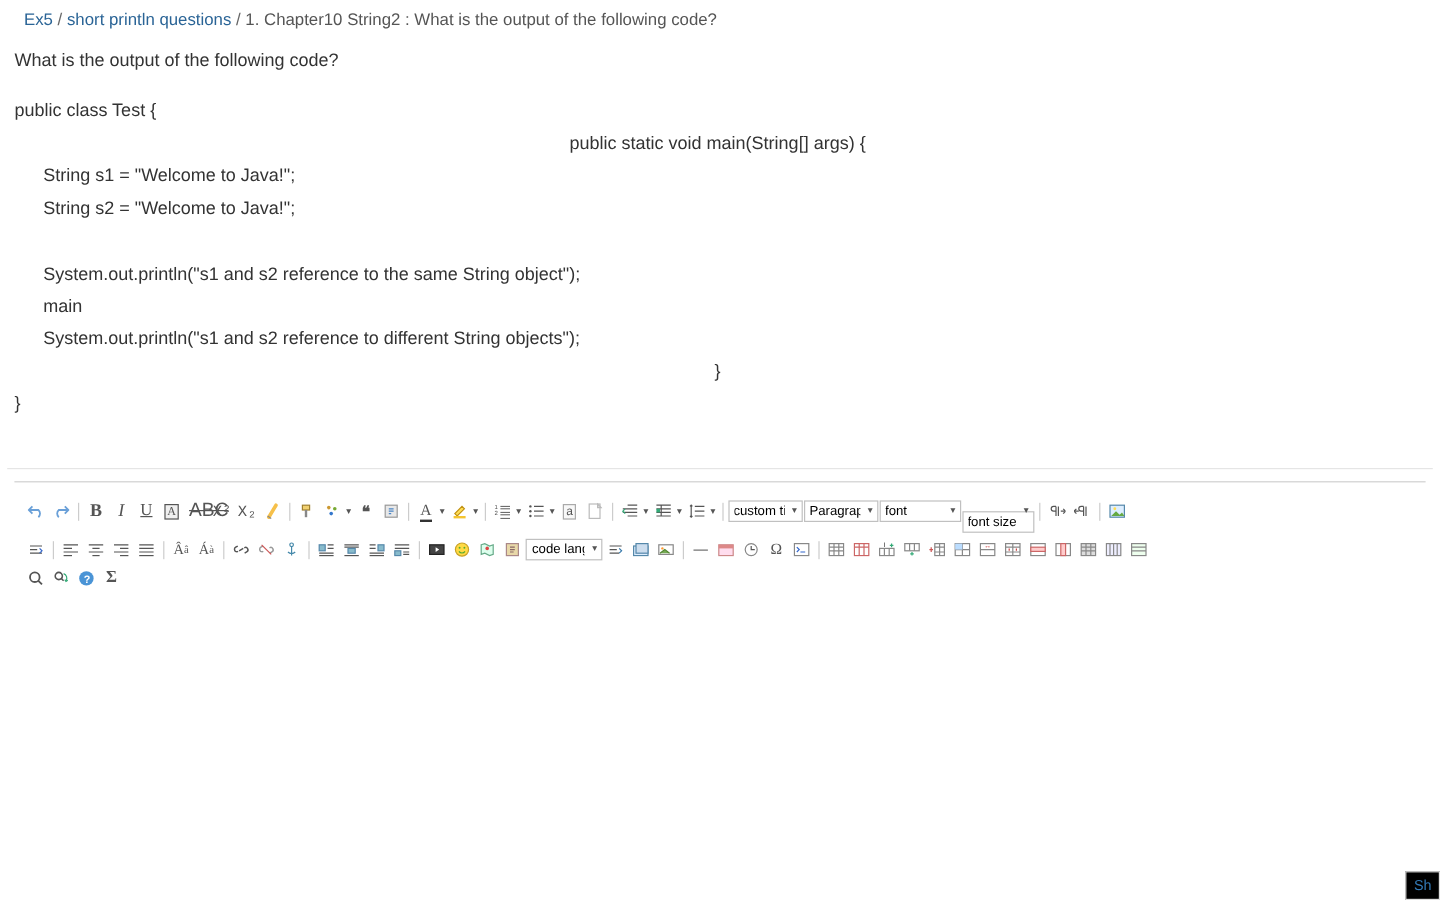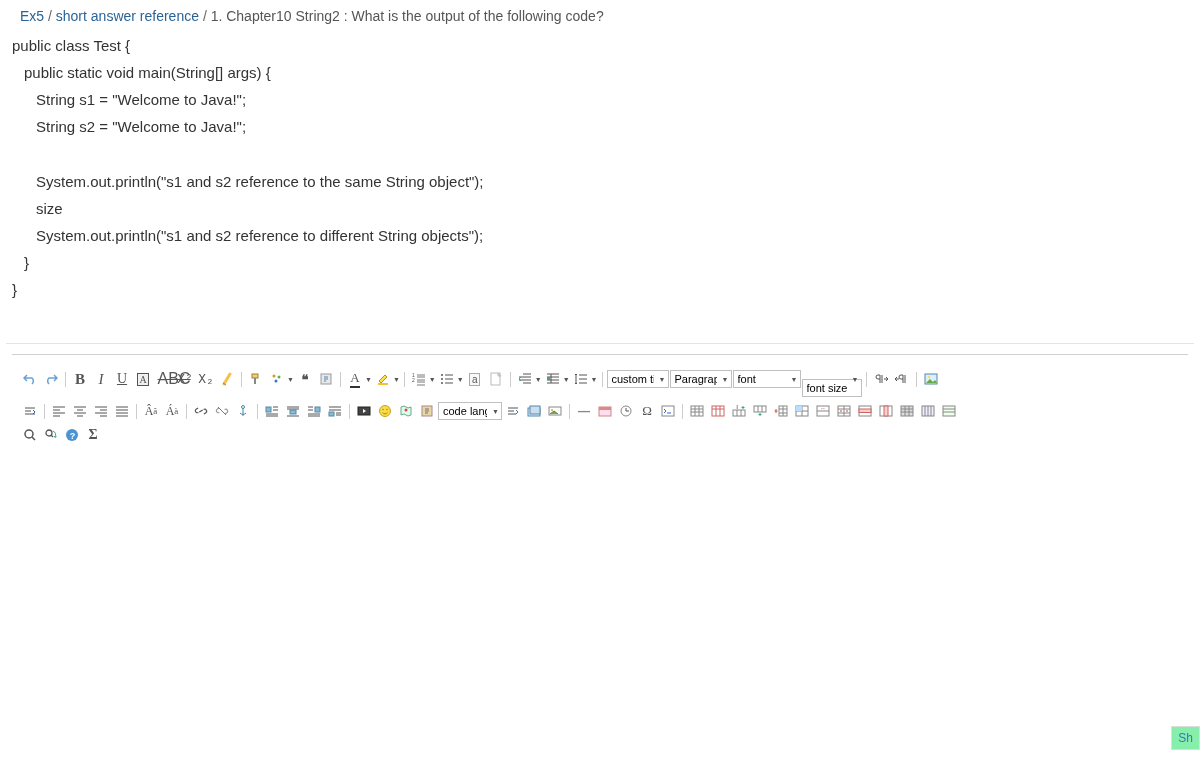--- a/index.html
+++ b/index.html
@@ -4,65 +4,66 @@
 <style>
   * { box-sizing: border-box; margin: 0; padding: 0; }
   body { font-family: "Segoe UI", "Helvetica Neue", Arial, sans-serif; font-size: 14px; color: #333; background: #fff; }
   .container { width: 1200px; }
   .breadcrumb { padding: 8px 20px; font-size: 14px; color: #666; }
   .breadcrumb a { color: #2a6496; text-decoration: none; text-align: center; }
   .breadcrumb .current { color: #555; text-align: right; }
   .question { padding: 10px 12px 20px 12px; font-size: 15px; color: #333; }
   .code-block { padding: 0 28px 40px 12px; font-size: 15px; line-height: 1.8; }
   .code-block .l0 { padding-left: 0; }
-  .code-block .l1 { padding-left: 12px; }
+  .code-block .l1 { padding-left: 12px; text-align: center; }
   .code-block .l2 { padding-left: 24px; }
   .code-block .blank { height: 28px; }
   .sep { border: none; border-top: 1px solid #e5e5e5; margin: 0 6px; }
   .toolbar { margin: 10px 12px 0 12px; border-top: 1px solid #d0d0d0; padding-top: 6px; display: flex; flex-wrap: wrap; align-items: center; gap: 2px 1px; font-size: 12px; color: #555; padding-left: 8px;}
   .tbtn { width: 20px; height: 20px; display: inline-flex; align-items: center; justify-content: center; cursor: pointer; border-radius: 2px; }
   .tsep { width: 1px; height: 15px; background: #ccc; margin: 0 3px; }
   .bld { font-family: "Times New Roman", serif; font-weight: bold; font-size: 15px; }
   .itl { font-family: "Times New Roman", serif; font-style: italic; font-size: 15px; }
   .und { font-family: "Times New Roman", serif; text-decoration: underline; font-size: 14px; }
   .boxA { border: 1px solid #555; font-size: 10px; padding: 0 1px; font-family: serif; background:#f0f0f0;}
   .strike { text-decoration: line-through; font-size: 16px; margin-left: 20px; }
   .sup { font-size: 13px; font-family: Liberation Mono, monospace;}
   .caret { font-size: 7px; color: #555; margin-left: -1px; cursor:pointer;}
   .select { font-size: 11px; height: 18px; border: 1px solid #c0c0c0; background: #fff; padding: 0 14px 0 4px; appearance: none; position: relative; min-width: 60px; cursor:pointer;}
   .select-wrap { position: relative; display: inline-block; }
   .select-wrap::after { content: "▼"; font-size: 7px; color: #555; position: absolute; right: 3px; top: 50%; transform: translateY(-50%); pointer-events: none; }
   svg { display: block; }
   .editor-area { margin: 0 12px; border: 0px solid #e0e0e0; min-height: 120px; }
-  .side-btn { position: absolute; right: 0; bottom: 20px; background: #86efac; border: 1px solid #ddd; padding: 4px 6px; font-size: 12px; color: #337ab7; cursor:pointer;}
+  .side-btn { position: absolute; right: 0; bottom: 20px; background: #000000; border: 1px solid #ddd; padding: 4px 6px; font-size: 12px; color: #337ab7; cursor:pointer;}
   .page { position: relative; width: 1200px; height: 770px; overflow:hidden;}
 </style>
 </head>
 <body>
 
 <div class="page">
 <div class="container">
 
   <div class="breadcrumb">
     <a href="#">Ex5</a>
     <span> / </span>
-    <a href="#">short answer reference</a>
+    <a href="#">short println questions</a>
     <span> / </span>
     <span class="current">1. Chapter10 String2 : What is the output of the following code?</span>
   </div>
 
+  <div class="question">What is the output of the following code?</div>
 
   <div class="code-block">
     <div class="l0">public class Test {</div>
     <div class="l1">public static void main(String[] args) {</div>
     <div class="l2">String s1 = "Welcome to Java!";</div>
     <div class="l2">String s2 = "Welcome to Java!";</div>
     <div class="blank"></div>
     <div class="l2">System.out.println("s1 and s2 reference to the same String object");</div>
-    <div class="l2">size</div>
+    <div class="l2">main</div>
     <div class="l2">System.out.println("s1 and s2 reference to different String objects");</div>
     <div class="l1">}</div>
     <div class="l0">}</div>
   </div>
 
   <hr class="sep">
 
   <div class="toolbar">
 
     <span class="tbtn">

